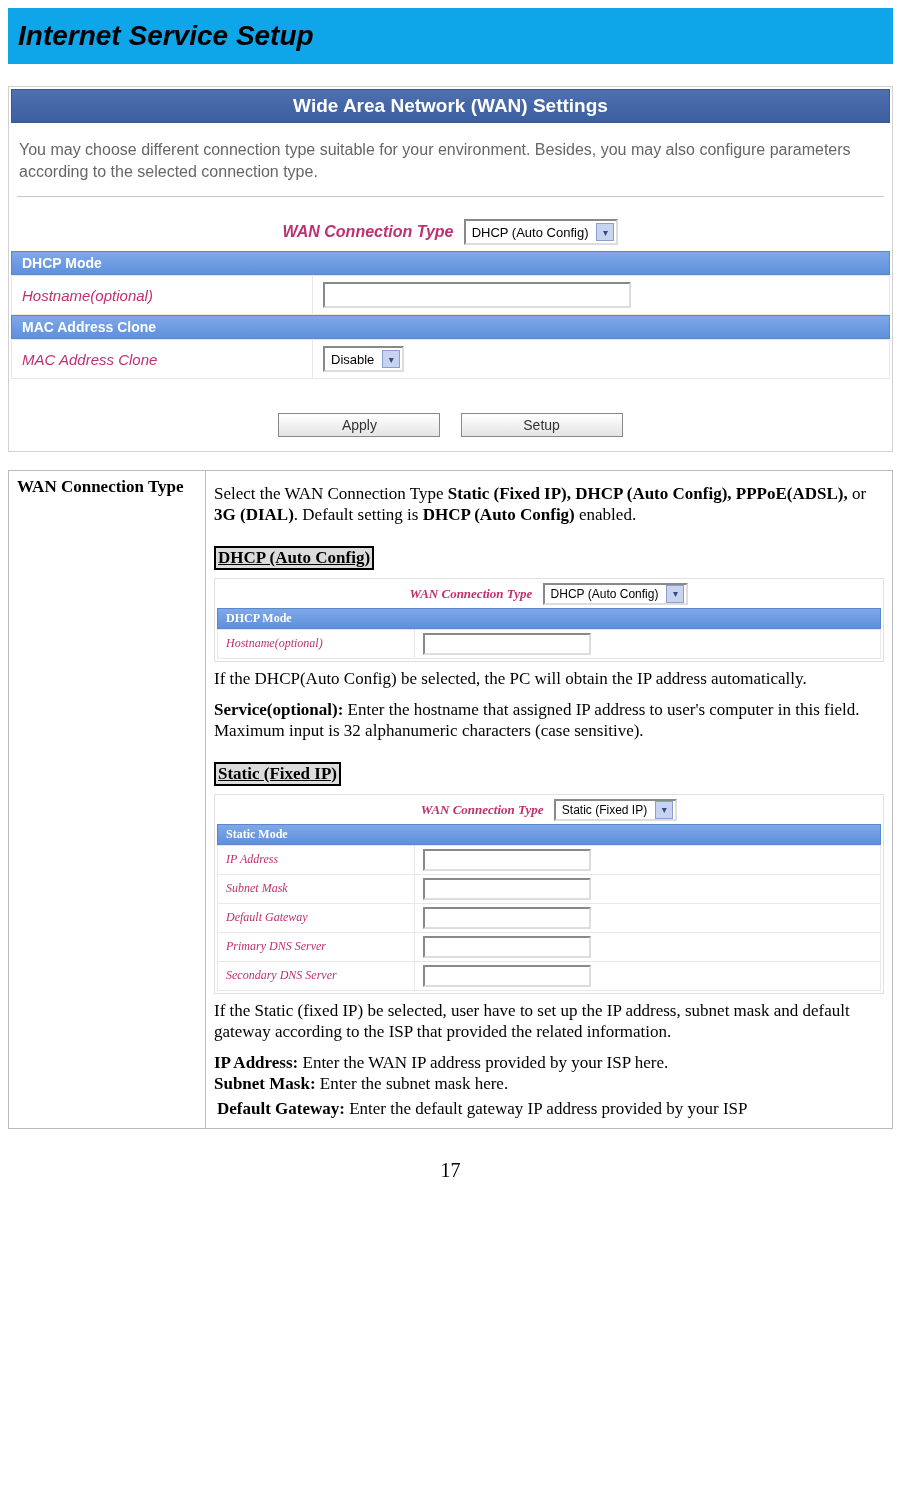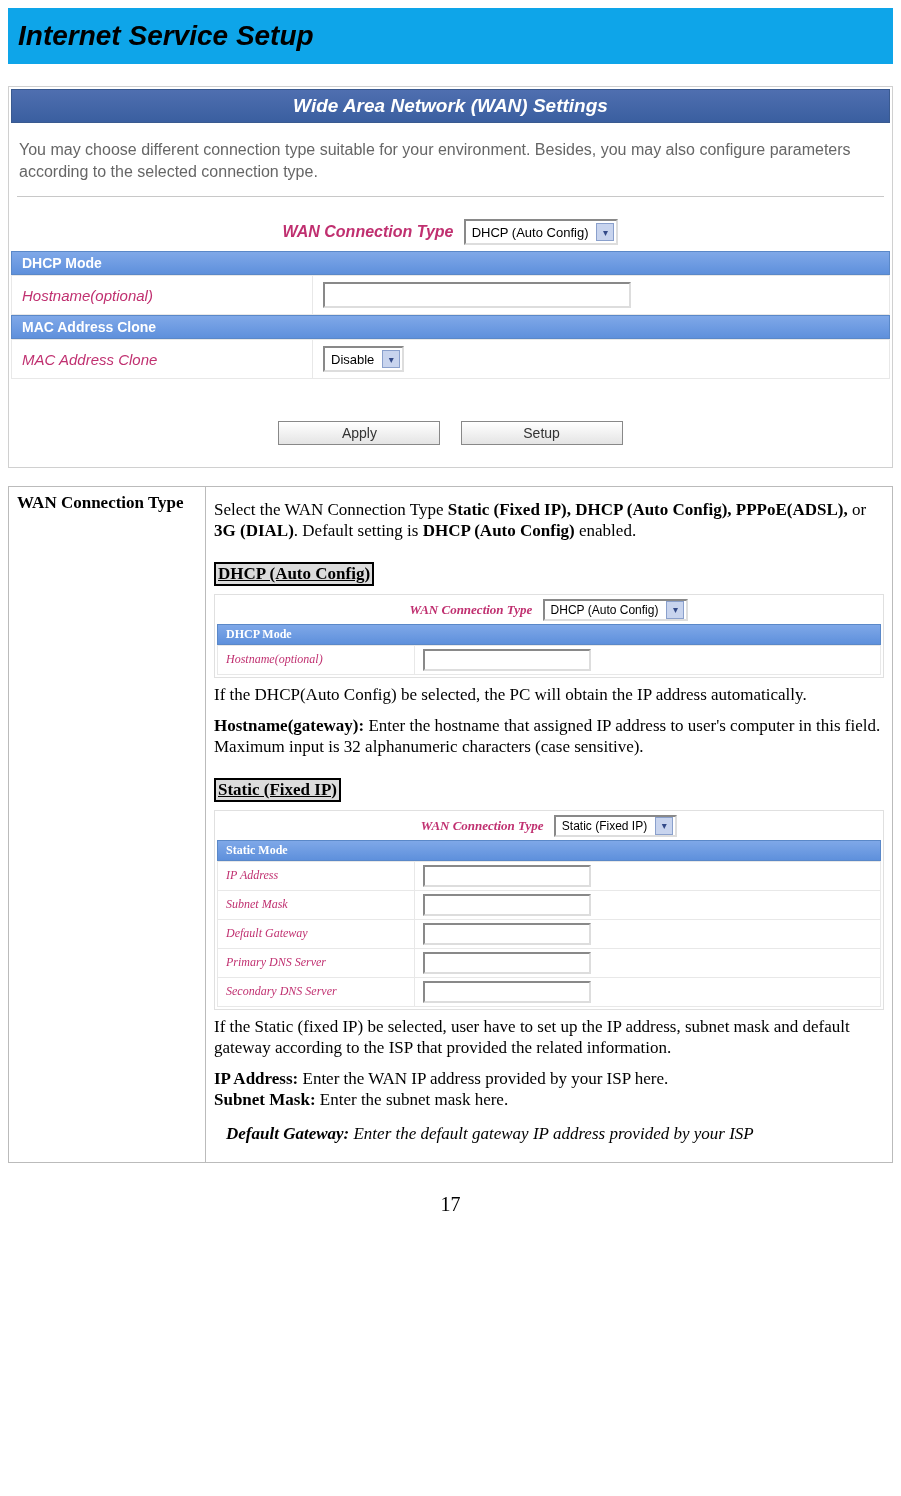--- a/index.html
+++ b/index.html
@@ -23,21 +23,20 @@
   .figure {
     border: 1px solid #d0d0d0;
     margin: 4px 0 18px 0;
     background: #fff;
     padding: 2px;
   }
   .banner {
     background: linear-gradient(#4f6fb0, #3a5fa0);
     color: #fff;
     font-weight: bold;
-    font-style: italic;
     text-align: center;
     padding: 5px 0;
     font-size: 19px;
     border: 1px solid #3a5a90;
   }
   .banner-text { display:inline-block; }
   .helptext {
     font-family: Arial, sans-serif;
     color: #666;
     padding: 16px 8px 10px 8px;
@@ -107,21 +106,21 @@
     width:280px;
   }
   .btnrow { text-align:center; padding: 30px 0 8px 0; }
   .btn {
     display:inline-block;
     border:1px solid #888;
     background: linear-gradient(#fff, #e4e4e4);
     padding: 3px 0;
     width:160px;
     text-align:center;
-    margin:12px 8px;
+    margin:4px 8px;
     font-family: Arial, sans-serif;
     font-size:14px;
     color:#333;
   }
 
   
   table.doc {
     border-collapse:collapse;
     width:100%;
     font-family: "Times New Roman", serif;
@@ -247,21 +246,21 @@
                 <tr>
           <td class="fld-label">Hostname(optional)</td>
           <td><span class="input-fake"></span></td>
         </tr>
       </tbody>
             </table>
     </div>
 
     <div class="para">If the DHCP(Auto Config) be selected, the PC will obtain the IP address automatically.</div>
     <div class="para" style="margin-top:0;">
-      <b>Hostname(gateway):</b><span> Enter the hostname that assigned IP address to user's computer in this field. Maximum input is 32 alphanumeric characters (case sensitive).</span>
+      <b>Service(optional):</b><span> Enter the hostname that assigned IP address to user's computer in this field. Maximum input is 32 alphanumeric characters (case sensitive).</span>
     </div>
 
     <div class="subhead">Static (Fixed IP)</div>
 
     <div class="mini">
       <div class="row-conn">
         <span class="conn-label">WAN Connection Type</span>
         <span class="select-fake">
           <span class="sel-text">Static (Fixed IP)</span>
           <span class="chev">▾</span>
@@ -294,21 +293,21 @@
             </table>
     </div>
 
     <div class="para">If the Static (fixed IP) be selected, user have to set up the IP address, subnet mask and default gateway according to the ISP that provided the related information.</div>
     <div class="para" style="margin:0;">
       <b>IP Address:</b><span> Enter the WAN IP address provided by your ISP here.</span>
     </div>
     <div class="para" style="margin:0;">
       <b>Subnet Mask:</b><span> Enter the subnet mask here.</span>
     </div>
-    <div class="para" style="margin:12px;font-style:italic;">
+    <div class="para" style="margin:3px;">
       <b>Default Gateway:</b><span> Enter the default gateway IP address provided by your ISP</span>
     </div>
   </td>
 </tr>
 </tbody>
 </table>
 
 <div class="page-num">17</div>
 
 </body></html>

